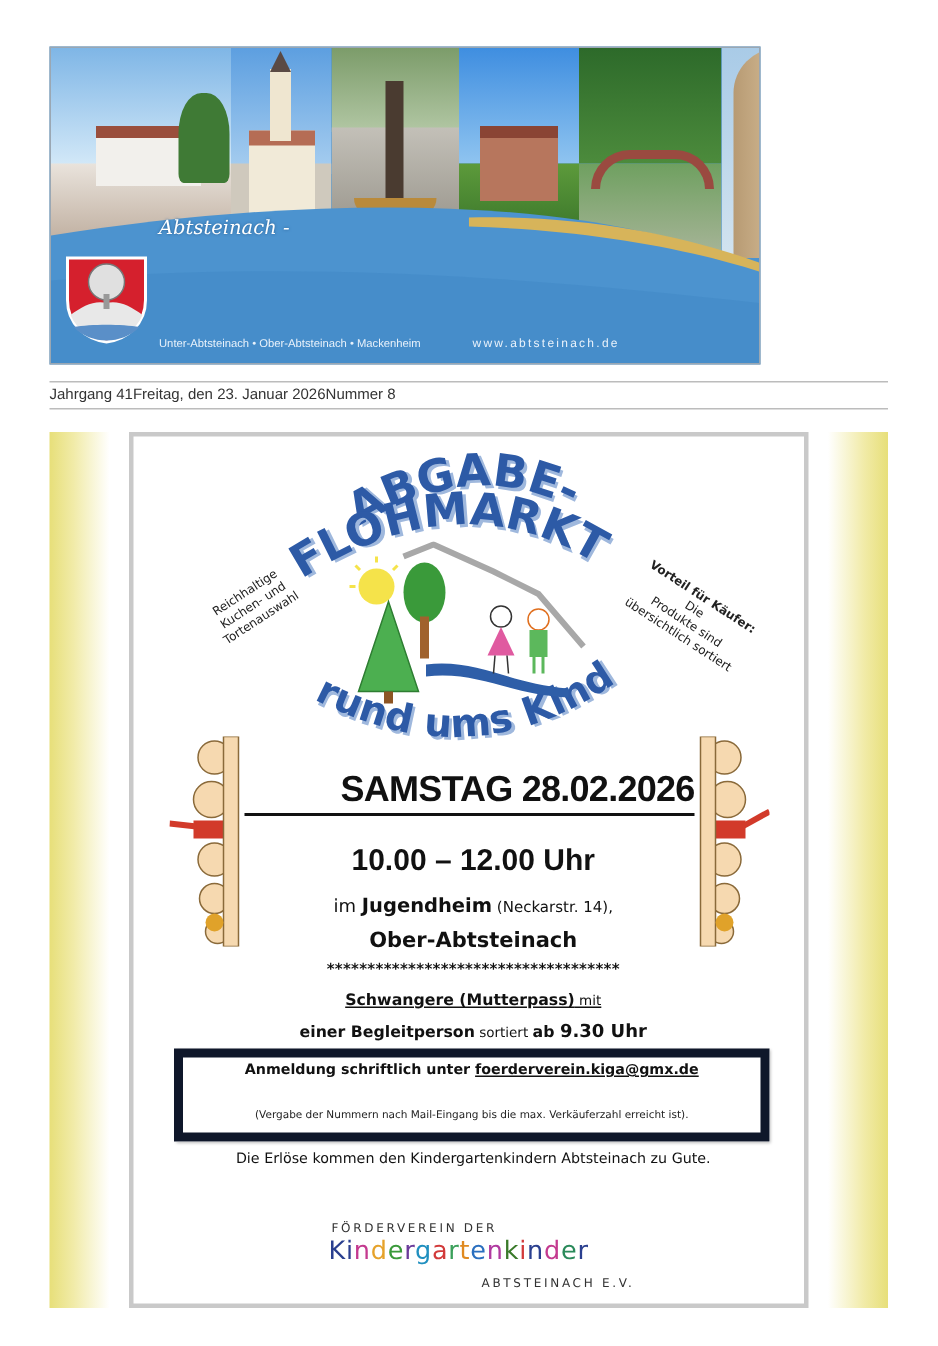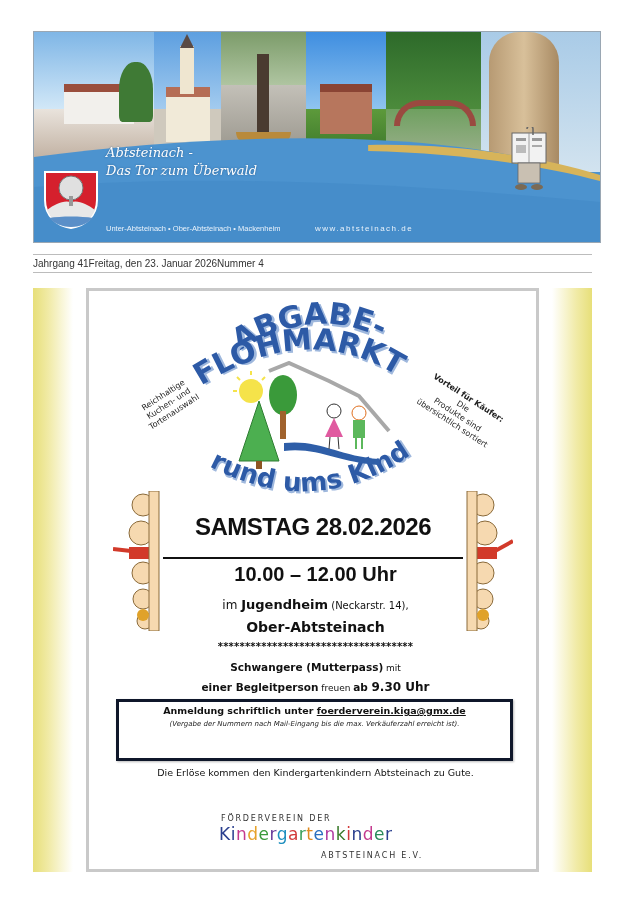--- a/index.html
+++ b/index.html
@@ -1,21 +1,21 @@
 <!DOCTYPE html>
 <html><head>
 <meta charset="utf-8">
 <style>
   * { box-sizing: border-box; margin: 0; padding: 0; }
   html, body { width: 625px; height: 897px; background: #ffffff; overflow: hidden; }
   body { position: relative; font-family: "Liberation Sans", sans-serif; color: #222; }
 
   
   .masthead {
-    position: absolute; left: 33px; top: 31px; width: 568px; height: 212px;
+    position: absolute; left: 33px; top: 31px; width: 474px; height: 212px;
     border: 1px solid #9aa7b3; overflow: hidden; background: #4c93cf;
   }
   .photos { position: absolute; left: 0; top: 0; width: 100%; height: 140px; display: flex; }
   .photo { height: 100%; position: relative; overflow: hidden; }
   .photo .sky { position: absolute; left: 0; right: 0; top: 0; height: 60%; }
   .photo .ground { position: absolute; left: 0; right: 0; bottom: 0; height: 45%; }
   .p1 { width: 120px; } .p1 .sky { background: linear-gradient(#7fb6e6, #d9ecf9); }
   .p1 .ground { background: linear-gradient(#e9e3dc, #b7a493); }
   .p1 .bldg { position: absolute; left: 30px; top: 52px; width: 70px; height: 40px; background: #f2f0ec; border-top: 8px solid #9a4e3c; }
   .p1 .tree { position: absolute; left: 85px; top: 30px; width: 34px; height: 60px; background: #3f7a35; border-radius: 45% 45% 10% 10%; }
@@ -75,43 +75,43 @@
   .side-note { position: absolute; font-size: 8px; line-height: 10px; text-align: center; color: #222; }
   .side-note.left { left: 40px; top: 98px; transform: rotate(-33deg); width: 80px; }
   .side-note.right { left: 325px; top: 100px; transform: rotate(33deg); width: 92px; }
   .side-note b { font-weight: bold; }
 
   .kids { position: absolute; top: 200px; width: 48px; height: 140px; }
   .kids.left { left: 24px; }
   .kids.right { left: 376px; }
 
   .date-line {
-    position: absolute; left: 74px; top: 222px; width: 300px; text-align: center;
+    position: absolute; left: 74px; top: 222px; width: 300px; text-align: right;
     font-size: 24px; font-weight: bold; color: #111; letter-spacing: -0.5px;
-    border-bottom: 2px solid #111; padding-bottom: 16px; font-family: "Liberation Sans", sans-serif;
+    border-bottom: 2px solid #111; padding-bottom: 1px; font-family: "Liberation Sans", sans-serif;
   }
   .time-line { position: absolute; left: 0; width: 453px; top: 272px; text-align: center; font-size: 20px; font-weight: bold; color: #111; font-family: Liberation Sans, sans-serif; }
   .venue-line { position: absolute; left: 0; width: 453px; top: 306px; text-align: center; font-size: 12px; color: #111; }
   .venue-line b { font-size: 13px; }
   .venue-line .small { font-size: 10px; }
   .town-line { position: absolute; left: 0; width: 453px; top: 328px; text-align: center; font-size: 14px; font-weight: bold; color: #111; }
   .stars { position: absolute; left: 0; width: 453px; top: 350px; text-align: center; font-size: 10px; font-weight: bold; letter-spacing: 0.2px; color: #111; }
-  .preg1 { position: absolute; left: 0; width: 453px; top: 370px; text-align: center; font-size: 10.5px; color: #111; }
+  .preg1 { position: absolute; left: 0; width: 453px; top: 370px; text-align: center; font-size: 10.5px; color: #111; text-decoration: underline; }
   .preg2 { position: absolute; left: 0; width: 453px; top: 389px; text-align: center; font-size: 10.5px; color: #111; }
   .preg1 b, .preg2 b { font-weight: bold; }
   .preg2 .big { font-size: 12px; }
   .small-normal { font-size: 9px; font-weight: normal; }
 
   .reg-box {
     position: absolute; left: 27px; top: 408px; width: 397px; height: 62px;
-    border: 3px solid #0f172a; box-shadow: 1px 1px 2px #bbb; padding-top: 3px; text-align: center;
+    border: 6px solid #0f172a; box-shadow: 1px 1px 2px #bbb; padding-top: 3px; text-align: center;
   }
   .reg-title { font-size: 9.5px; font-weight: bold; color: #111; }
   .reg-title a { color: #111; text-decoration: underline; }
-  .reg-line { font-size: 7px; color: #222; margin-top: 4px; font-style: italic; }
+  .reg-line { font-size: 7px; color: #222; margin-top: 20px; }
 
   .proceeds { position: absolute; left: 0; width: 453px; top: 476px; text-align: center; font-size: 9.5px; color: #111; }
   .welcome { position: absolute; left: 0; width: 453px; top: 500px; text-align: center; font-size: 11px; font-weight: bold; color: #111; }
   .org-top { position: absolute; left: 132px; top: 523px; font-size: 8px; letter-spacing: 1.8px; color: #333; }
   .org-name { position: absolute; left: 130px; top: 533px; font-size: 17px; font-family: "DejaVu Sans", sans-serif; letter-spacing: 0.5px; }
   .org-bottom { position: absolute; left: 232px; top: 560px; font-size: 8px; letter-spacing: 1.8px; color: #333; }
 </style>
 </head>
 <body>
 
@@ -152,21 +152,20 @@
       </div>
   </div>
 
   <svg class="wave" viewBox="0 0 559 120" preserveAspectRatio="none">
     <path d="M0,30 C150,10 300,5 420,20 C480,28 530,40 559,50 L559,120 L0,120 Z" fill="#4c93cf"></path>
     <path d="M330,18 C420,16 500,30 559,48 L559,54 C500,38 420,26 330,24 Z" fill="#d7b45a"></path>
     <path d="M0,60 C200,45 400,60 559,75 L559,120 L0,120 Z" fill="#3f87c6" opacity="0.5"></path>
   </svg>
 
   <div class="slogan l1">Abtsteinach -</div>
-  <div class="slogan l2">Das Tor zum Überwald</div>
 
   <svg class="crest" viewBox="0 0 60 64">
     <path d="M4,6 L56,6 L56,34 C56,50 44,60 30,62 C16,60 4,50 4,34 Z" fill="#d5202d" stroke="#ffffff" stroke-width="2"></path>
     <path d="M6,44 C14,38 22,34 30,36 C38,34 46,38 54,44 C50,54 40,60 30,61 C20,60 10,54 6,44 Z" fill="#e8e8e8"></path>
     <path d="M8,52 C20,50 40,50 52,52 C46,58 38,61 30,61 C22,61 14,58 8,52 Z" fill="#5a8fc8"></path>
     <circle cx="30" cy="22" r="12" fill="#e0e0e0" stroke="#777" stroke-width="1"></circle>
     <rect x="28" y="30" width="4" height="10" fill="#999"></rect>
   </svg>
 
   <div class="villages">Unter-Abtsteinach • Ober-Abtsteinach • Mackenheim</div>
@@ -183,21 +182,21 @@
     <rect x="10" y="36" width="22" height="20" fill="#c9c0b2" stroke="#666" stroke-width="0.8"></rect>
     <ellipse cx="13" cy="60" rx="6" ry="3" fill="#7a6a55"></ellipse>
       <ellipse cx="29" cy="60" rx="6" ry="3" fill="#7a6a55"></ellipse>
   </svg>
 
 </div>
 
 <div class="infobar">
   <span>Jahrgang 41</span>
   <span>Freitag, den 23. Januar 2026</span>
-  <span>Nummer 4</span>
+  <span>Nummer 8</span>
 </div>
 
 <div class="side-strip left"></div>
 <div class="side-strip right"></div>
 
 <div class="flyer">
 
   <svg class="arc-title" viewBox="0 0 453 220">
     <defs>
       <path id="arc1" d="M150,60 Q230,10 300,52"></path>
@@ -275,21 +274,21 @@
     <path d="M2,0 L12,0 L12,140 L2,140 Z" fill="#f6d9b0" stroke="#8a6a3a"></path>
     <circle cx="18" cy="124" r="6" fill="#e0a22a"></circle>
   </svg>
 
   <div class="date-line">SAMSTAG 28.02.2026</div>
   <div class="time-line">10.00 – 12.00 Uhr</div>
   <div class="venue-line"><span>im </span><b>Jugendheim</b><span class="small"> (Neckarstr. 14),</span></div>
   <div class="town-line">Ober-Abtsteinach</div>
   <div class="stars">************************************</div>
   <div class="preg1"><b>Schwangere (Mutterpass)</b><span class="small-normal"> mit</span></div>
-  <div class="preg2"><b>einer Begleitperson</b><span class="small-normal"> freuen </span><b>ab </b><b class="big">9.30 Uhr</b></div>
+  <div class="preg2"><b>einer Begleitperson</b><span class="small-normal"> sortiert </span><b>ab </b><b class="big">9.30 Uhr</b></div>
 
   <div class="reg-box">
     <div class="reg-title"><span>Anmeldung schriftlich unter </span><a>foerderverein.kiga@gmx.de</a></div>
     <div class="reg-line">(Vergabe der Nummern nach Mail-Eingang bis die max. Verkäuferzahl erreicht ist).</div>
   </div>
 
   <div class="proceeds">Die Erlöse kommen den Kindergartenkindern Abtsteinach zu Gute.</div>
   <div class="org-top">FÖRDERVEREIN DER</div>
   <div class="org-name" id="orgName"><span style="color: rgb(42, 63, 143);">K</span><span style="color: rgb(42, 63, 143);">i</span><span style="color: rgb(196, 58, 143);">n</span><span style="color: rgb(230, 162, 42);">d</span><span style="color: rgb(58, 154, 58);">e</span><span style="color: rgb(106, 58, 154);">r</span><span style="color: rgb(31, 143, 191);">g</span><span style="color: rgb(210, 58, 58);">a</span><span style="color: rgb(58, 160, 90);">r</span><span style="color: rgb(224, 138, 32);">t</span><span style="color: rgb(42, 111, 191);">e</span><span style="color: rgb(176, 58, 160);">n</span><span style="color: rgb(58, 122, 42);">k</span><span style="color: rgb(210, 58, 58);">i</span><span style="color: rgb(42, 63, 143);">n</span><span style="color: rgb(196, 58, 143);">d</span><span style="color: rgb(42, 138, 90);">e</span><span style="color: rgb(42, 63, 143);">r</span></div>
   <div class="org-bottom">ABTSTEINACH E.V.</div>

